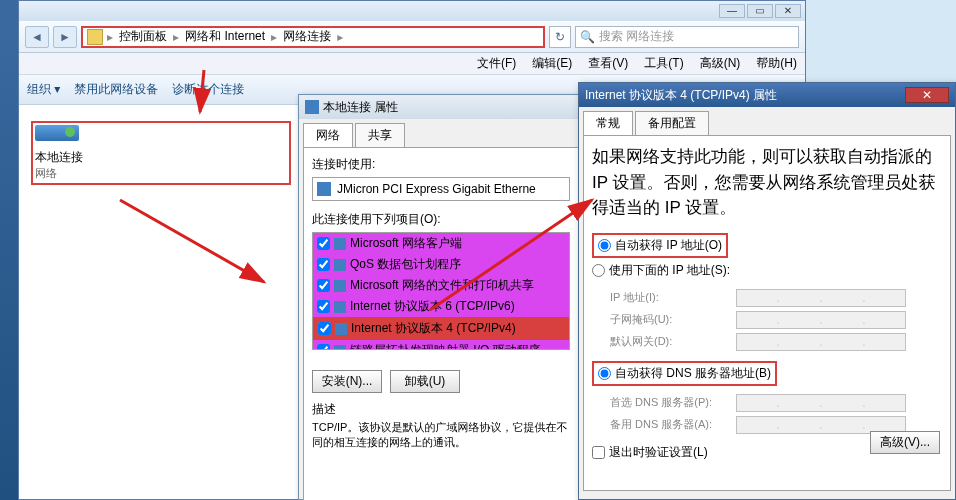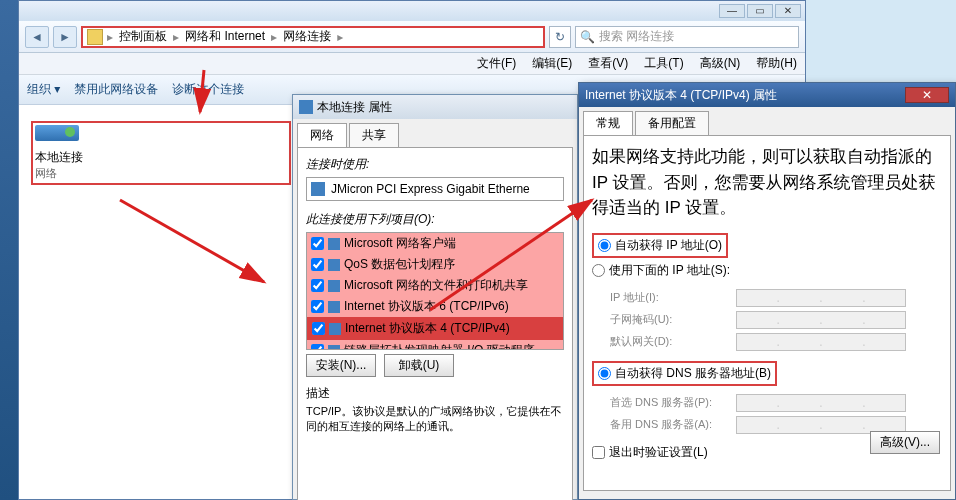--- a/index.html
+++ b/index.html
@@ -31,32 +31,32 @@
 
 .content { position:relative; background:#fff; height:calc(100% - 104px); }
 .conn-item { position:absolute; left:12px; top:16px; width:260px; height:64px; display:flex; gap:8px; border:2px solid #d84040; padding:2px;flex-direction:column; }
 .conn-item .cicon { width:44px; height:40px; background:linear-gradient(#5aa0e0,#3070b0); border-radius:2px; position:relative; }
 .conn-item .cicon::after { content:""; position:absolute; bottom:4px; right:4px; width:10px; height:10px; background:#60c060; border-radius:50%; }
 .conn-item .ctext { display:flex; flex-direction:column; }
 .conn-item .ctext .line1 { color:#000; }
 .conn-item .ctext .line2 { color:#666; font-size:11px; }
 
 
-.dlg1 { position:absolute; left:292px; top:94px; width:286px; height:406px; background:#f0f0f0; border:1px solid #7090b0; box-shadow:2px 2px 6px rgba(0,0,0,.3); }
+.dlg1 { position:absolute; left:298px; top:94px; width:286px; height:406px; background:#f0f0f0; border:1px solid #7090b0; box-shadow:2px 2px 6px rgba(0,0,0,.3); }
 .dlg-title { height:24px; background:linear-gradient(#5a88c0,#3a68a0); color:#fff; display:flex; align-items:center; padding:0 6px; gap:4px; }
 .dlg1 .dlg-title { background:linear-gradient(#e8eef6,#d0dce8); color:#000; }
 .dlg-title .dicon { width:14px; height:14px; background:#4080c0; }
 .tabs { display:flex; margin:4px 4px 0 4px; }
 .tab { padding:3px 12px; border:1px solid #a0a0a0; background:#f8f8f8; border-bottom:none; margin-right:2px; }
 .tab.active { background:#fff; position:relative; z-index:2; }
 .tab-panel { margin:0 4px 4px 4px; border:1px solid #a0a0a0; background:#fff; padding:8px; height:358px; }
-.fieldlabel { color:#000; margin-bottom:4px;font-style:italic; }
+.fieldlabel { color:#000; margin-bottom:4px; }
 .adapter-box { border:1px solid #a0a0a0; padding:4px; display:flex; align-items:center; gap:6px; margin-bottom:10px; background:#fff; }
 .adapter-box .aicon { width:14px; height:14px; background:#4080c0; }
-.item-list { border:1px solid #a0a0a0; height:118px; overflow:hidden; background:#fca5a5; margin-bottom:4px; }
+.item-list { border:1px solid #a0a0a0; height:118px; overflow:hidden; background:#d946ef; margin-bottom:20px; }
 .item-row { display:flex; align-items:center; gap:4px; padding:2px 4px; white-space:nowrap; }
 .item-row.sel { background:#d84040; border:1px solid #d84040; }
 .item-row input[type=checkbox] { margin:0; }
 .item-row .proto-icon { width:12px; height:12px; background:#4080c0; }
 .btn-row { display:flex; gap:8px; margin-bottom:8px; }
 .winbutton { padding:2px 8px; border:1px solid #888; background:linear-gradient(#fff,#e0e0e0); min-width:70px; text-align:center; }
 .desc-box { font-size:11px; line-height:1.4; color:#000; }
 .desc-label { margin-bottom:2px; }
 
 

